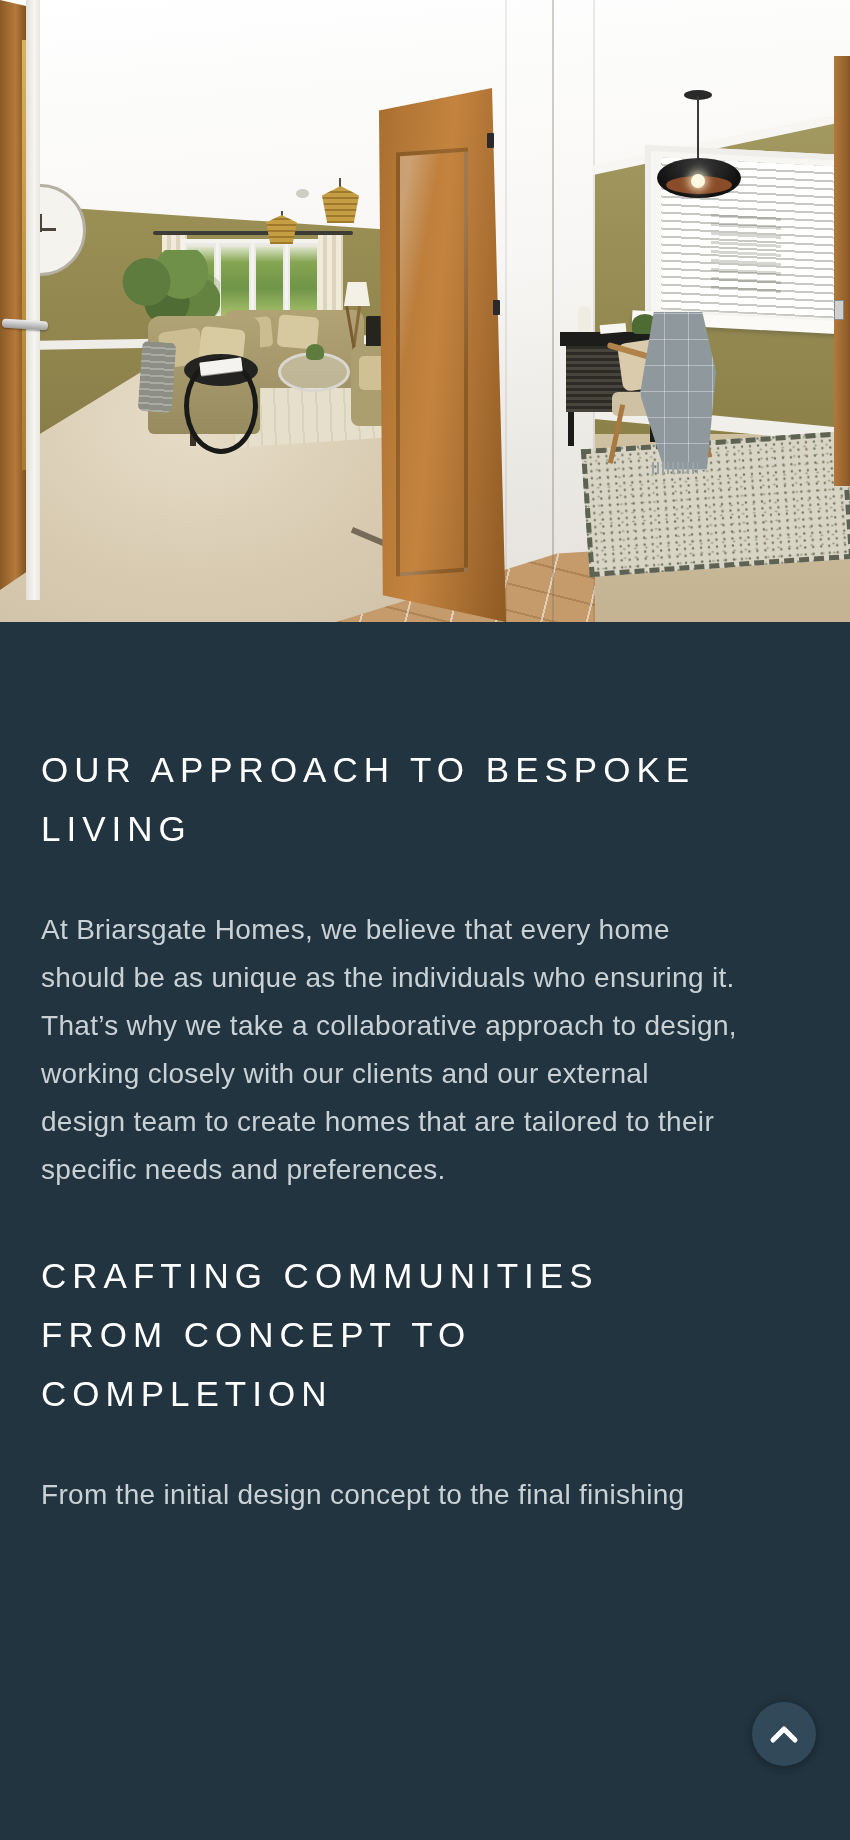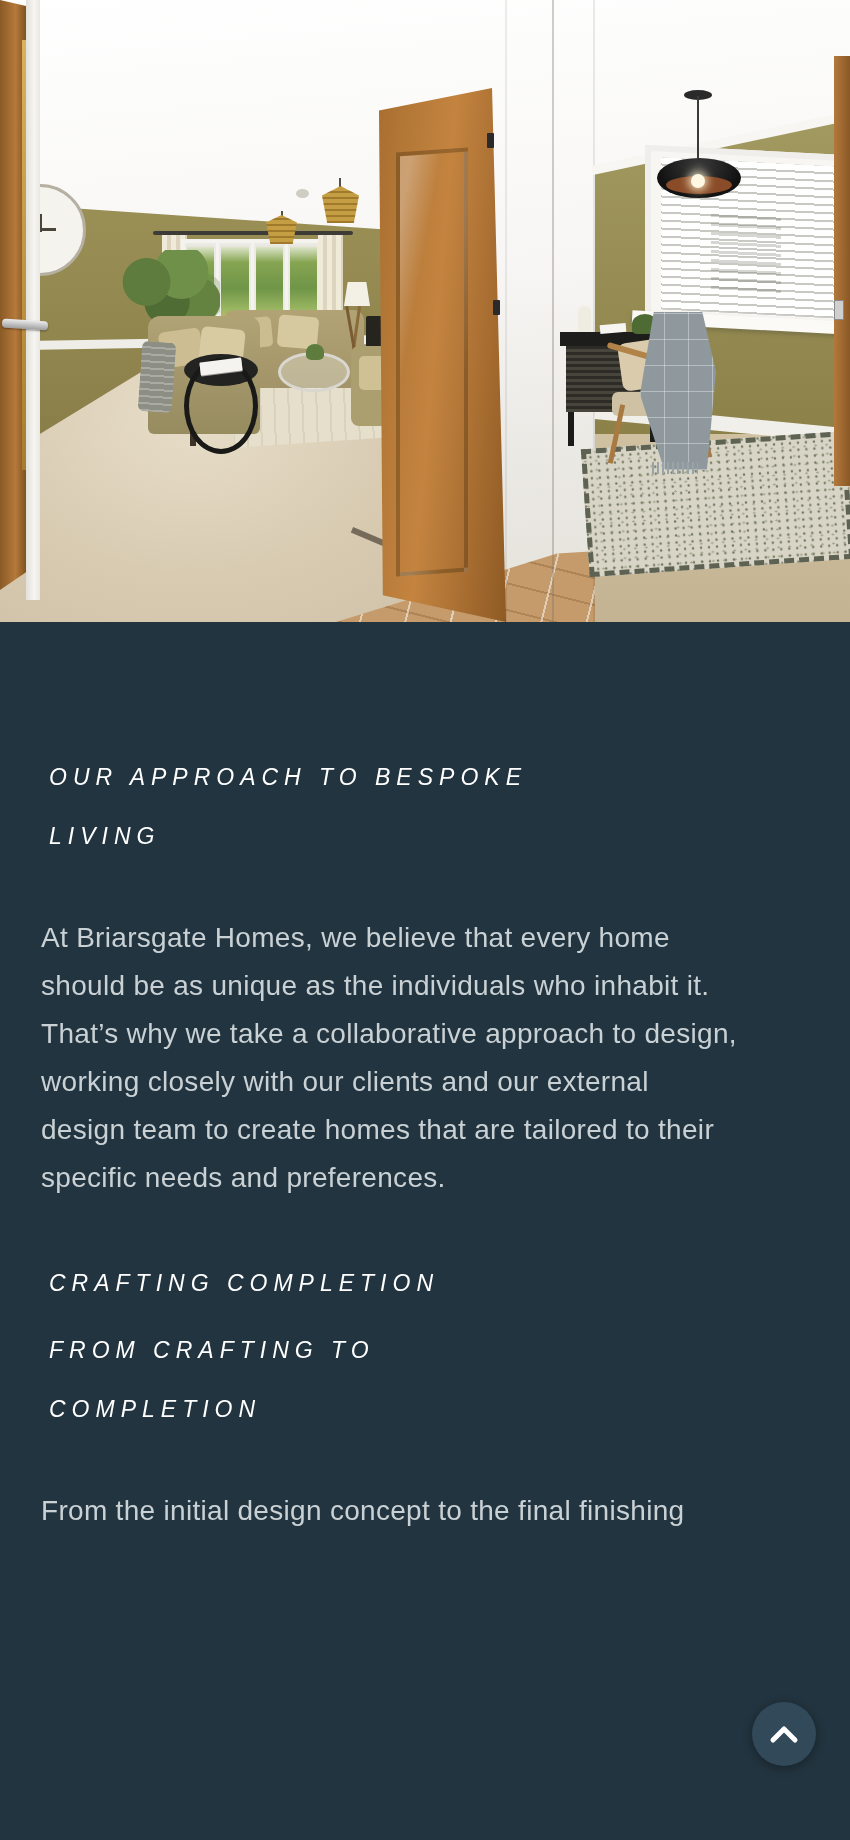--- a/index.html
+++ b/index.html
@@ -182,22 +182,22 @@
       radial-gradient(#a3a88e 1px,rgba(0,0,0,0) 1.6px);
     background-size:8px 7px,11px 9px;background-position:0 0,4px 3px;
     border:5px dashed #5d6252;}
   .door-right-sliver{left:834px;top:56px;width:16px;height:430px;
     background:linear-gradient(90deg,#b3793c,#8a5826);}
   .hinge-right{left:834px;top:300px;width:10px;height:20px;background:#cfcfcf;border:1px solid #8a8a8a;}
 
   
   .content{position:absolute;left:0;top:622px;width:850px;padding:118px 41px 0;background:var(--bg);}
   .content h2{
-    color:var(--heading);font-size:23px;font-weight:400;letter-spacing:6px;
-    line-height:59px;white-space:pre-line;margin:8px;font-style:italic;}
+    color:var(--heading);font-size:35px;font-weight:400;letter-spacing:6px;
+    line-height:59px;white-space:pre-line;margin:0;}
   .content h2 + p{margin-top:48px;}
   .content p{
     color:var(--body-text);font-size:28px;font-weight:400;letter-spacing:.3px;
     line-height:48px;white-space:pre-line;}
   .content p + h2{margin-top:52px;}
 
   
   .scroll-top{
     position:absolute;left:752px;top:1702px;width:64px;height:64px;border-radius:50%;
     background:var(--btn-bg);border:none;cursor:pointer;
@@ -305,27 +305,27 @@
   <div class="abs door-left"></div>
   <div class="abs door-left-brass"></div>
   <div class="abs frame-left"></div>
   <div class="abs door-left-handle"></div>
 </div>
 
 <section class="content">
   <h2>OUR APPROACH TO BESPOKE
 LIVING</h2>
   <p>At Briarsgate Homes, we believe that every home
-should be as unique as the individuals who inhabit it.
+should be as unique as the individuals who ensuring it.
 That’s why we take a collaborative approach to design,
 working closely with our clients and our external
 design team to create homes that are tailored to their
 specific needs and preferences.</p>
-  <h2>CRAFTING COMPLETION</h2>
-  <h2>FROM CRAFTING TO
+  <h2>CRAFTING COMMUNITIES</h2>
+  <h2>FROM CONCEPT TO
 COMPLETION</h2>
   <p>From the initial design concept to the final finishing</p>
 </section>
 
 <button class="scroll-top">
   <span style="display:flex;">
     <svg width="32" height="22" viewBox="0 0 32 22" fill="none" xmlns="http://www.w3.org/2000/svg">
       <path d="M5 17 L16 6 L27 17" stroke="#FFFFFF" stroke-width="5" stroke-linecap="round" stroke-linejoin="round"></path>
     </svg>
   </span>

